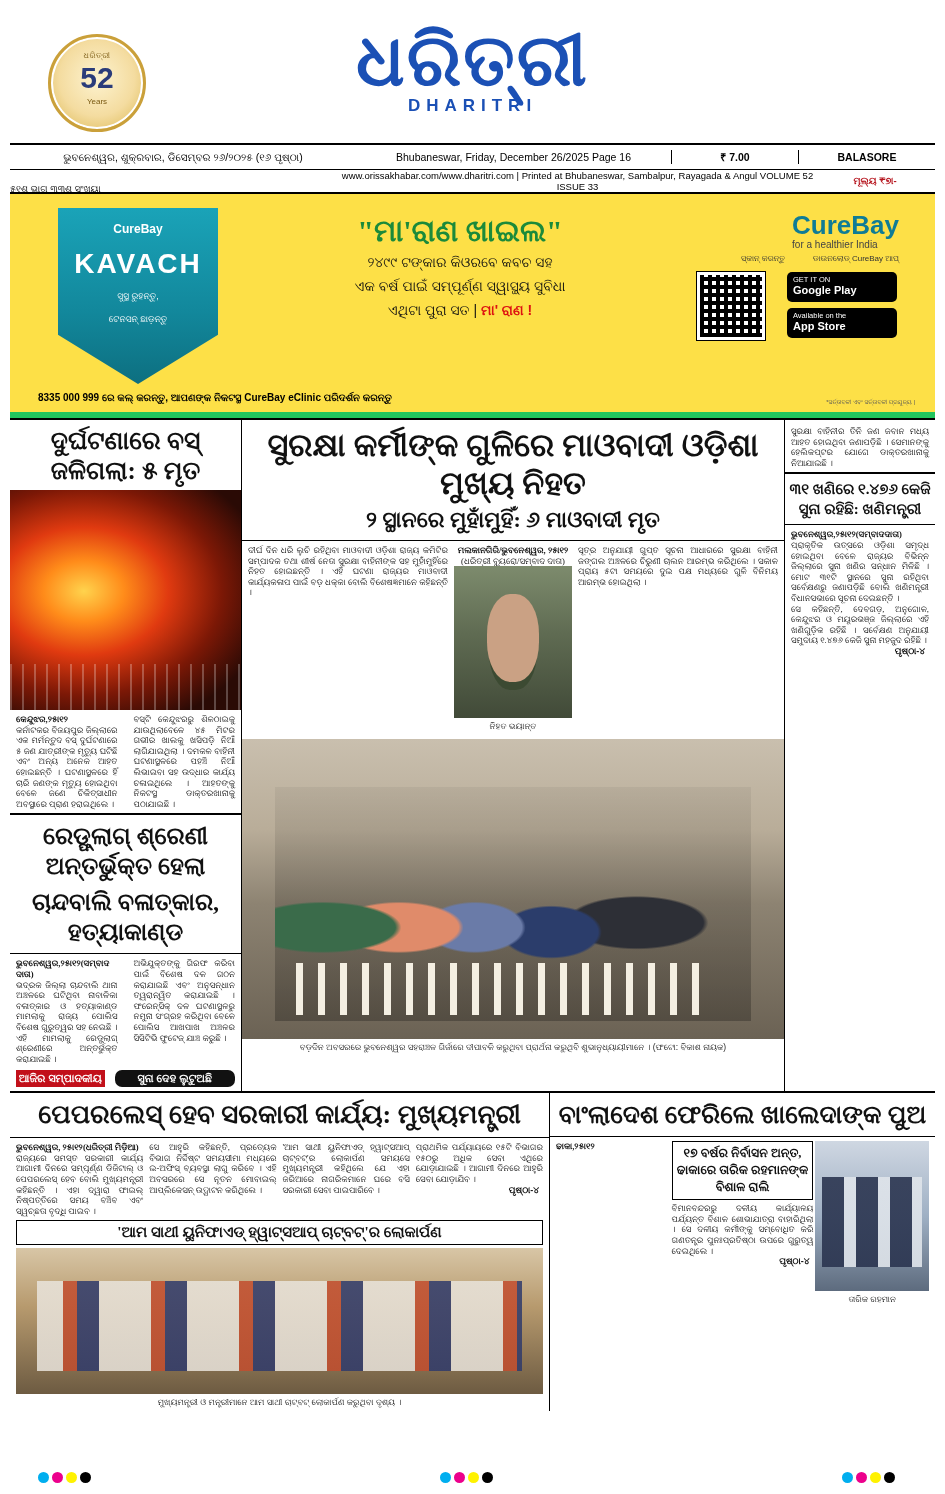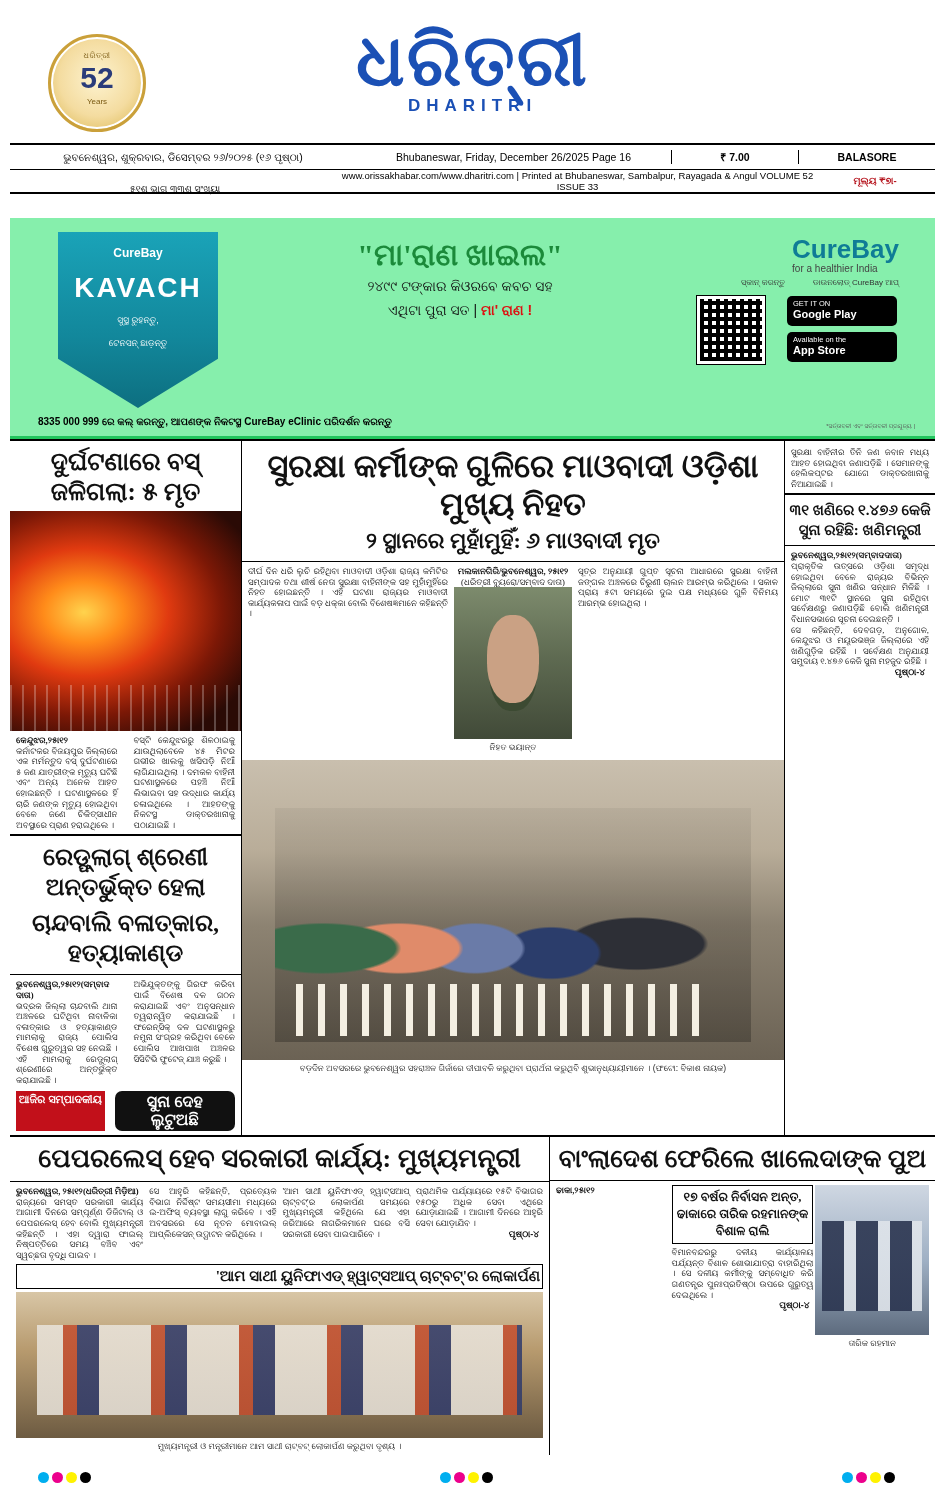--- a/index.html
+++ b/index.html
@@ -20,26 +20,26 @@
   .title-en{font-size:17px;font-weight:bold;letter-spacing:6px;color:#1b50b5;margin-top:-4px;}
 
   
   .infobar{height:24px;border-bottom:1px solid #000;display:flex;align-items:center;font-size:10.5px;}
   .infobar .cell{padding:0 8px;}
   .ib-left{width:330px;text-align:center;}
   .ib-mid{flex:1;text-align:center;}
   .ib-price{width:110px;text-align:center;border-left:1px solid #000;border-right:1px solid #000;font-weight:bold;}
   .ib-city{width:120px;text-align:center;font-weight:bold;}
   .infobar2{height:22px;border-bottom:2px solid #000;display:flex;align-items:center;font-size:9.5px;}
-  .ib2-left{width:330px;text-align:center;margin-top:16px;}
+  .ib2-left{width:330px;margin-top:16px;}
   .ib2-mid{flex:1;text-align:center;}
   .ib2-right{width:120px;text-align:center;color:#b5121b;font-weight:bold;}
 
   
-  .ad{height:218px;border-bottom:3px solid #22c55e;position:relative;background:#86efac;margin-top:24px;}
+  .ad{height:218px;border-bottom:6px solid #22c55e;position:relative;background:#fde047;}
   .shield{position:absolute;left:48px;top:14px;width:160px;height:176px;
           background:linear-gradient(180deg,#1aa3b8 0%,#12879b 60%,#0d6f80 100%);
           clip-path:polygon(50% 100%,0% 72%,0% 0%,100% 0%,100% 72%);
           color:#fff;text-align:center;}
   .shield .cb{font-size:12px;margin-top:14px;font-weight:bold;}
   .shield .kv{font-size:28px;font-weight:bold;letter-spacing:2px;margin-top:12px;}
   .shield .tag{font-size:9px;margin-top:10px;line-height:13px;}
   .ad-center{position:absolute;left:230px;top:18px;width:440px;text-align:center;}
   .ad-h{font-family:"Liberation Serif",serif;font-size:30px;font-weight:bold;color:#1b8a3a;line-height:38px;}
   .ad-l{font-size:14px;color:#111;line-height:24px;}
@@ -83,21 +83,21 @@
   .cap{font-size:8.5px;text-align:center;padding:3px 4px;color:#222;}
 
   .cols2{display:flex;gap:16px;padding:4px 6px;}
   .cols3{display:flex;gap:6px;padding:4px 6px;}
   .tcol{flex:1;}
   
   .txt{font-family:"Liberation Serif",serif;font-size:8.6px;line-height:10.6px;text-align:justify;color:#111;
        word-break:break-word;hyphens:auto;}
 
   .redbar{background:#c2101a;color:#fff;font-weight:bold;font-size:11px;text-align:center;padding:2px 0;}
-  .blackbar{background:#111;color:#fff;font-weight:bold;font-size:16px;text-align:center;padding:2px 16px;border-radius:7px;}
+  .blackbar{background:#111;color:#fff;font-weight:bold;font-size:11px;text-align:center;padding:2px 16px;border-radius:7px;}
   .jump{font-size:9px;text-align:right;color:#111;font-weight:bold;padding-right:4px;}
 
   
   .fire{height:220px;background:
       radial-gradient(ellipse at 32% 46%,#ffd34d 0%,#ff8c1a 18%,#e03a10 38%,#7c1806 62%,#2a0a05 85%),
       linear-gradient(180deg,#120806 0%,#2a1008 60%,#0b0504 100%);}
   .fire:after{content:"";position:absolute;left:0;right:0;bottom:0;height:46px;
       background:repeating-linear-gradient(90deg,rgba(255,255,255,.25) 0 2px,rgba(0,0,0,0) 2px 12px);}
   
   .vigil{height:300px;background:
@@ -164,20 +164,21 @@
   <div class="ad">
     <div class="shield">
       <div class="cb">CureBay</div>
       <div class="kv">KAVACH</div>
       <div class="tag">ସୁସ୍ଥ ରୁହନ୍ତୁ,</div>
       <div class="tag">ଟେନସନ୍ ଛାଡ଼ନ୍ତୁ</div>
     </div>
     <div class="ad-center">
       <div class="ad-h">"ମା'ରାଣ ଖାଇଲ"</div>
       <div class="ad-l">୨୪୯୯ ଟଙ୍କାର କିଓରବେ କବଚ ସହ</div>
+      <div class="ad-l2">ଏକ ବର୍ଷ ପାଇଁ ସମ୍ପୂର୍ଣ୍ଣ ସ୍ୱାସ୍ଥ୍ୟ ସୁବିଧା</div>
       <div class="ad-l3">
         <span>ଏଥିଟା ପୁରା ସତ |</span>
         <b>ମା' ରାଣ !</b>
       </div>
     </div>
     <div class="curebay-logo">
       <div class="cb-name">CureBay</div>
       <div class="cb-sub">for a healthier India</div>
     </div>
     <div class="ad-note">ସ୍କାନ୍ କରନ୍ତୁ</div>
@@ -273,29 +274,29 @@
       <div class="rule"></div>
       <div style="display:flex;gap:6px;padding:4px 6px">
         <div style="flex:1">
           <div class="txt" style="font-weight:bold;text-align:left">ଭୁବନେଶ୍ୱର, ୨୫ା୧୨(ଧରିତ୍ରୀ ମିଡ଼ିଆ)</div>
           <div class="txt">ରାଜ୍ୟରେ ସମସ୍ତ ସରକାରୀ କାର୍ଯ୍ୟ ଆଗାମୀ ଦିନରେ ସମ୍ପୂର୍ଣ୍ଣ ଡିଜିଟାଲ୍ ଓ ପେପରଲେସ୍ ହେବ ବୋଲି ମୁଖ୍ୟମନ୍ତ୍ରୀ କହିଛନ୍ତି । ଏହା ଦ୍ୱାରା ଫାଇଲ୍ ନିଷ୍ପତ୍ତିରେ ସମୟ ବଞ୍ଚିବ ଏବଂ ସ୍ୱଚ୍ଛତା ବୃଦ୍ଧି ପାଇବ ।</div>
         </div>
         <div style="flex:1">
           <div class="txt">ସେ ଆହୁରି କହିଛନ୍ତି, ପ୍ରତ୍ୟେକ ବିଭାଗ ନିର୍ଦ୍ଦିଷ୍ଟ ସମୟସୀମା ମଧ୍ୟରେ ଇ-ଅଫିସ୍ ବ୍ୟବସ୍ଥା ଲାଗୁ କରିବେ । ଏହି ଅବସରରେ ସେ ନୂତନ ମୋବାଇଲ୍ ଆପ୍ଲିକେସନ୍ ଉଦ୍ଘାଟନ କରିଥିଲେ ।</div>
         </div>
         <div style="flex:1">
-          <div class="txt">'ଆମ ସାଥୀ ୟୁନିଫାଏଡ୍ ହ୍ୱାଟ୍ସଆପ୍ ଚାଟ୍ବଟ୍'ର ଲୋକାର୍ପଣ ସମୟରେ ମୁଖ୍ୟମନ୍ତ୍ରୀ କହିଥିଲେ ଯେ ଏହା ଜରିଆରେ ନାଗରିକମାନେ ଘରେ ବସି ସରକାରୀ ସେବା ପାଇପାରିବେ ।</div>
+          <div class="txt">'ଆମ ସାଥୀ ୟୁନିଫାଏଡ୍ ହ୍ୱାଟ୍ସଆପ୍ ଚାଟ୍ବଟ୍'ର ଲୋକାର୍ପଣ ସମୟସେ ମୁଖ୍ୟମନ୍ତ୍ରୀ କହିଥିଲେ ଯେ ଏହା ଜରିଆରେ ନାଗରିକମାନେ ଘରେ ବସି ସରକାରୀ ସେବା ପାଇପାରିବେ ।</div>
         </div>
         <div style="flex:1">
           <div class="txt">ପ୍ରାଥମିକ ପର୍ଯ୍ୟାୟରେ ୧୫ଟି ବିଭାଗର ୧୫୦ରୁ ଅଧିକ ସେବା ଏଥିରେ ଯୋଡ଼ାଯାଇଛି । ଆଗାମୀ ଦିନରେ ଆହୁରି ସେବା ଯୋଡ଼ାଯିବ ।</div>
           <div class="jump">ପୃଷ୍ଠା-୪</div>
         </div>
       </div>
       <div style="padding:0 6px">
-        <div class="hl" style="font-size:15px;text-align:right;border:1px solid #000;padding:3px 2px">'ଆମ ସାଥୀ ୟୁନିଫାଏଡ୍ ହ୍ୱାଟ୍ସଆପ୍ ଚାଟ୍ବଟ୍'ର ଲୋକାର୍ପଣ</div>
+        <div class="hl" style="font-size:15px;text-align:center;border:1px solid #000;padding:3px 2px">'ଆମ ସାଥୀ ୟୁନିଫାଏଡ୍ ହ୍ୱାଟ୍ସଆପ୍ ଚାଟ୍ବଟ୍'ର ଲୋକାର୍ପଣ</div>
         <div class="photo photo-cm" style="margin-top:3px"></div>
         <div class="cap">ମୁଖ୍ୟମନ୍ତ୍ରୀ ଓ ମନ୍ତ୍ରୀମାନେ ଆମ ସାଥୀ ଚାଟ୍ବଟ୍ ଲୋକାର୍ପଣ କରୁଥିବା ଦୃଶ୍ୟ ।</div>
       </div>
     </div>
 
     <div style="flex:1;box-sizing:border-box">
       <div class="hl" style="font-size:25px;line-height:31px;text-align:center;padding:6px 4px">ବାଂଲାଦେଶ ଫେରିଲେ ଖାଲେଦାଙ୍କ ପୁଅ</div>
       <div class="rule"></div>
       <div style="display:flex;gap:2px;padding:4px 6px">
         <div style="flex:1">

